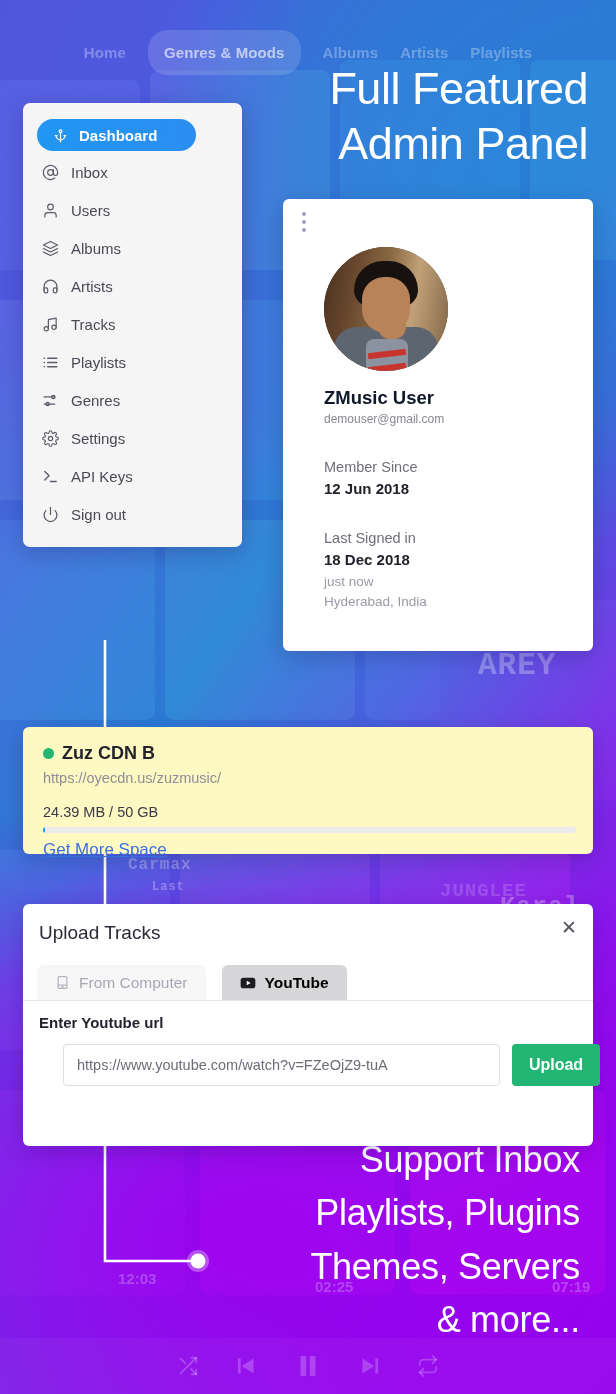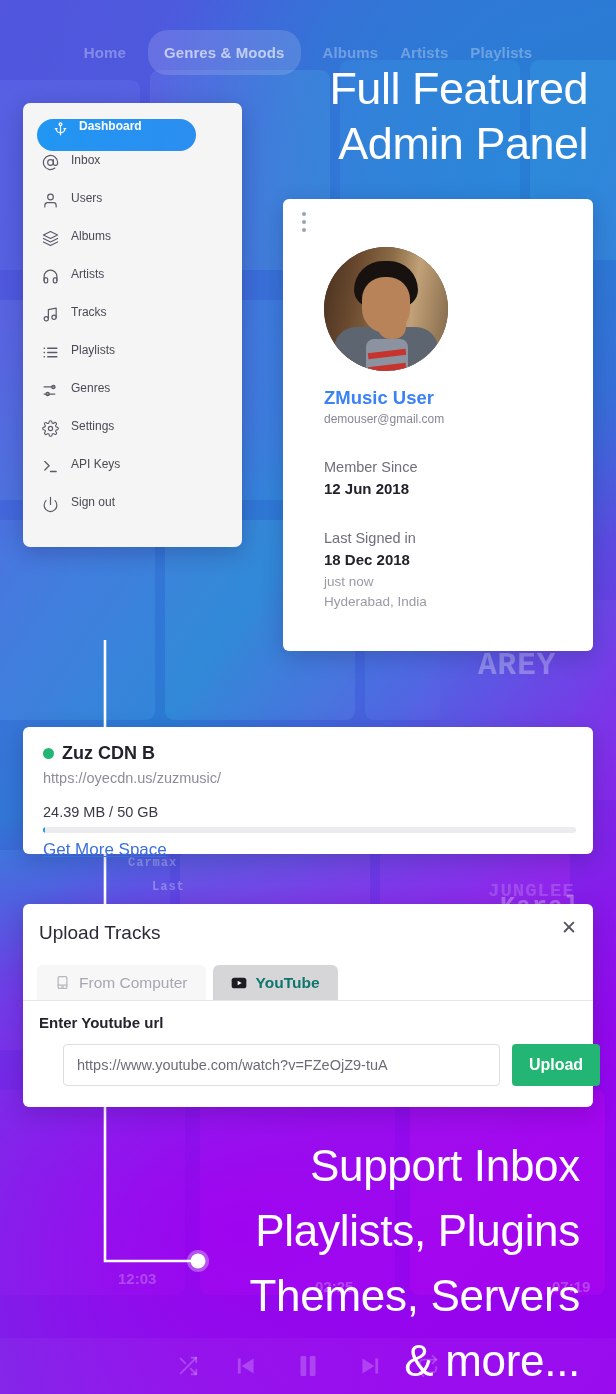--- a/index.html
+++ b/index.html
@@ -94,25 +94,25 @@
   
   .sidebar-card {
     position: absolute; left: 23px; top: 103px; width: 219px;
     background: #f5f5f6;
     border-radius: 7px;
     box-shadow: 0 6px 22px rgba(20,10,60,.22);
     padding: 16px 0 14px 0;
     z-index: 10;
   }
   .menu-item {
-    display: flex; gap: 11px;
+    display: flex; align-items: center; gap: 11px;
     height: 38px;
     padding: 0 18px;
     color: #4a4a55;
-    font-size: 12px;
+    font-size: 15px;
   }
   .menu-item .mi-ico {
     width: 19px; height: 19px; flex: 0 0 19px;
     display: flex; align-items: center; justify-content: center;
     color: #5c5c68;
   }
   .menu-item.active {
     margin: 0 auto 2px 14px;
     width: 159px;
     height: 32px;
@@ -150,82 +150,82 @@
     border-radius: 24px 24px 26px 26px; background: #b9835a; }
   .avatar .av-body { position: absolute; left: 10px; top: 80px; width: 104px; height: 54px;
     border-radius: 22px 22px 0 0; background: #5d6570; }
   .avatar .av-shirt { position: absolute; left: 42px; top: 92px; width: 42px; height: 42px;
     background: #8b93a0; border-radius: 8px 8px 0 0; }
   .avatar .av-stripe { position: absolute; left: 44px; top: 104px; width: 38px; height: 6px; background: #c7342d; transform: rotate(-7deg); }
   .avatar .av-stripe2 { position: absolute; left: 44px; top: 118px; width: 38px; height: 6px; background: #c7342d; transform: rotate(-7deg); }
   .avatar .av-hand { position: absolute; left: 54px; top: 62px; width: 28px; height: 30px;
     border-radius: 12px; background: #b9835a; }
 
-  .p-name { position: absolute; left: 41px; top: 188px; font-size: 18.5px; font-weight: 700; color: #3b82f6; }
+  .p-name { position: absolute; left: 41px; top: 188px; font-size: 18.5px; font-weight: 700; color: #0f172a; }
   .p-mail { position: absolute; left: 41px; top: 213px; font-size: 12px; color: #878793; }
 
   .p-lbl   { position: absolute; left: 41px; font-size: 14.5px; color: #6f6f7b; }
   .p-val   { position: absolute; left: 41px; font-size: 15px; font-weight: 700; color: #22222b; }
   .p-sub   { position: absolute; left: 41px; font-size: 13.5px; color: #9a9aa6; }
 
   
   .cdn-card {
     position: absolute; left: 23px; top: 727px; width: 570px; height: 127px;
-    background: #ffffff; border-radius: 6px;
+    background: #fef9c3; border-radius: 6px;
     box-shadow: 0 6px 22px rgba(20,10,60,.20);
     z-index: 10;
   }
   .cdn-title { position: absolute; left: 20px; top: 16px; display: flex; align-items: center; gap: 8px;
     font-size: 18px; font-weight: 700; color: #22222b; }
   .dot-green { width: 11px; height: 11px; border-radius: 50%; background: #22b573; display: inline-block; }
   .cdn-url { position: absolute; left: 20px; top: 43px; font-size: 14.5px; color: #8d8d99; }
   .cdn-usage { position: absolute; left: 20px; top: 77px; font-size: 14.5px; color: #3a3a46; }
   .cdn-bar { position: absolute; left: 20px; top: 100px; width: 533px; height: 6px;
     background: #ececee; border-radius: 3px; overflow: hidden; }
   .cdn-bar i { display: block; height: 100%; background: #2196f3; border-radius: 3px; }
   .cdn-link { position: absolute; left: 20px; top: 113px; font-size: 17px; color: #3a6fe0; }
 
   
   .upload-card {
-    position: absolute; left: 23px; top: 904px; width: 570px; height: 203px;
+    position: absolute; left: 23px; top: 904px; width: 570px; height: 242px;
     background: #ffffff; border-radius: 6px;
     box-shadow: 0 6px 22px rgba(20,10,60,.20);
     z-index: 10;
   }
   .up-title { position: absolute; left: 16px; top: 18px; font-size: 19px; color: #2b2b36; }
   .up-close { position: absolute; right: 16px; top: 14px; font-size: 19px; color: #555560; line-height: 1; }
-  .tabs { position: absolute; left: 14px; top: 61px; display: flex; gap: 7px; }
+  .tabs { position: absolute; left: 14px; top: 61px; display: flex; gap: 16px; }
   .tab {
     display: flex; align-items: center; gap: 9px;
     height: 35px; padding: 0 18px;
     font-size: 15.5px;
     border-radius: 6px 6px 0 0;
   }
   .tab.inactive { background: #f7f7f8; color: #a7a7b3; }
-  .tab.active { background: #d6d6d8; color: #0f766e; font-weight: 700; }
+  .tab.active { background: #d6d6d8; color: #000000; font-weight: 700; }
   .tabs-rule { position: absolute; left: 0; top: 96px; width: 570px; height: 1px; background: #e6e6e9; }
   .up-label { position: absolute; left: 16px; top: 110px; font-size: 15px; font-weight: 700; color: #24242e; }
   .up-input {
     position: absolute; left: 40px; top: 140px; width: 437px; height: 42px;
     border: 1px solid #dddde2; border-radius: 4px;
     display: flex; align-items: center; padding: 0 13px;
     font-size: 14.5px; color: #6c6c78; background: #fff;
   }
   .up-btn {
     position: absolute; left: 489px; top: 140px; width: 88px; height: 42px;
     background: #22b573; border-radius: 4px;
     display: flex; align-items: center; justify-content: center;
     color: #fff; font-size: 16px; font-weight: 700;
   }
 
   
   .tagline {
     position: absolute; right: 36px; top: 1133px; width: 420px;
     text-align: right; color: #ffffff;
-    font-size: 44px; line-height: 1.48; font-weight: 400;
+    font-size: 36px; line-height: 1.48; font-weight: 400;
     letter-spacing: -.3px; z-index: 6;
   }
 
   
   .player-bar {
     position: absolute; left: 0; bottom: 0; width: 616px; height: 56px;
     display: flex; align-items: center; justify-content: center; gap: 34px;
     background: rgba(255,255,255,.04);
     z-index: 3;
   }
@@ -261,24 +261,24 @@
     <div class="art-tile v2" style="left:180px;  top:850px; width:190px; height:200px;"></div>
     <div class="art-tile v4" style="left:380px;  top:850px; width:190px; height:200px;"></div>
 
     <div class="art-tile v5" style="left:-10px;  top:1090px; width:195px; height:205px;"></div>
     <div class="art-tile v3" style="left:200px;  top:1090px; width:195px; height:205px;"></div>
     <div class="art-tile v2" style="left:410px;  top:1090px; width:195px; height:205px;"></div>
   </div>
 
   <div>
     <div class="art-word" style="left:478px; top:648px; font-size:31px;">AREY</div>
-    <div class="art-word" style="left:128px; top:856px; font-size:12px;">Carmax</div>
+    <div class="art-word" style="left:128px; top:856px; font-size:16px;">Carmax</div>
     <div class="art-word" style="left:152px; top:880px; font-size:12px;">Last</div>
     <div class="art-word" style="left:500px; top:893px; font-size:25px;">Karal</div>
-    <div class="art-word" style="left:440px; top:880px; font-size:19px; color:rgba(255,255,255,.17);margin-left:48px;">JUNGLEE</div>
+    <div class="art-word" style="left:440px; top:880px; font-size:19px; color:rgba(255,255,255,.17);">JUNGLEE</div>
   </div>
 
   <div>
     <div class="art-time" style="left:118px; top:1270px;">12:03</div>
     <div class="art-time" style="left:315px; top:1278px;">02:25</div>
     <div class="art-time" style="left:552px; top:1278px;">07:19</div>
   </div>
 </div>
 
 <div class="topnav">

